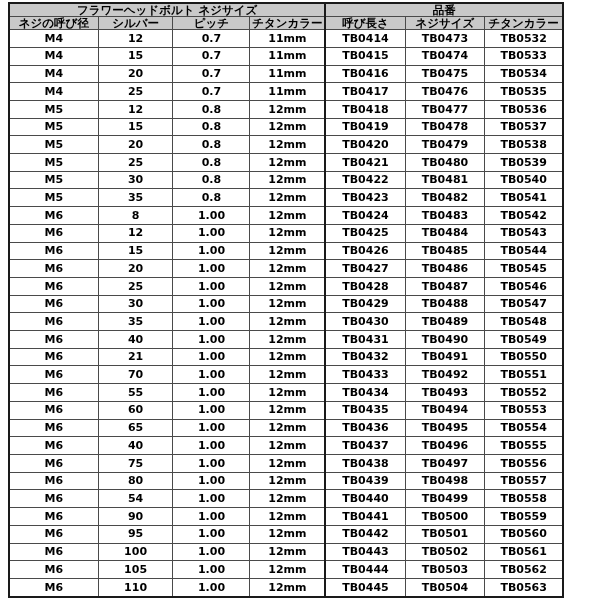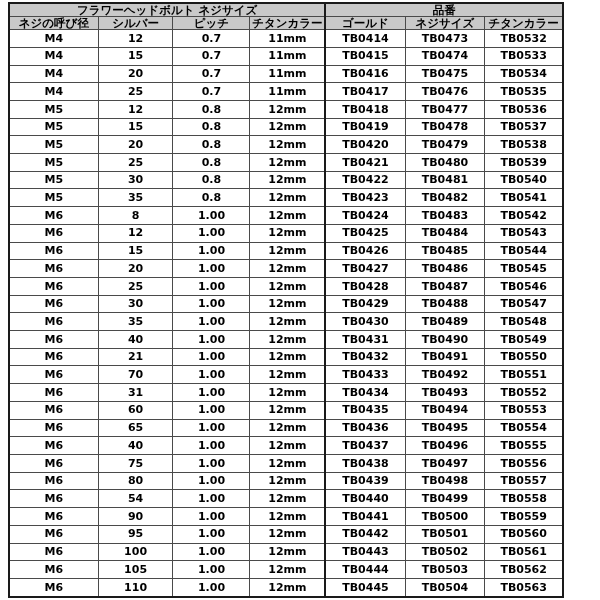--- a/index.html
+++ b/index.html
@@ -67,21 +67,21 @@
   <thead>
     <tr>
       <th colspan="4">フラワーヘッドボルト ネジサイズ</th>
       <th colspan="3" class="group-sep">品番</th>
     </tr>
     <tr>
       <th>ネジの呼び径</th>
       <th>シルバー</th>
       <th>ピッチ</th>
       <th>チタンカラー</th>
-      <th class="group-sep">ゴールド</th>
+      <th class="group-sep">呼び長さ</th>
       <th>ネジサイズ</th>
       <th>チタンカラー</th>
     </tr>
   </thead>
   <tbody>
       <tr>
         <td>M4</td>
         <td>12</td>
         <td>0.7</td>
         <td>11mm</td>
@@ -255,21 +255,21 @@
         <td>M6</td>
         <td>70</td>
         <td>1.00</td>
         <td>12mm</td>
         <td class="group-sep">TB0433</td>
         <td>TB0492</td>
         <td>TB0551</td>
       </tr>
       <tr>
         <td>M6</td>
-        <td>31</td>
+        <td>55</td>
         <td>1.00</td>
         <td>12mm</td>
         <td class="group-sep">TB0434</td>
         <td>TB0493</td>
         <td>TB0552</td>
       </tr>
       <tr>
         <td>M6</td>
         <td>60</td>
         <td>1.00</td>

